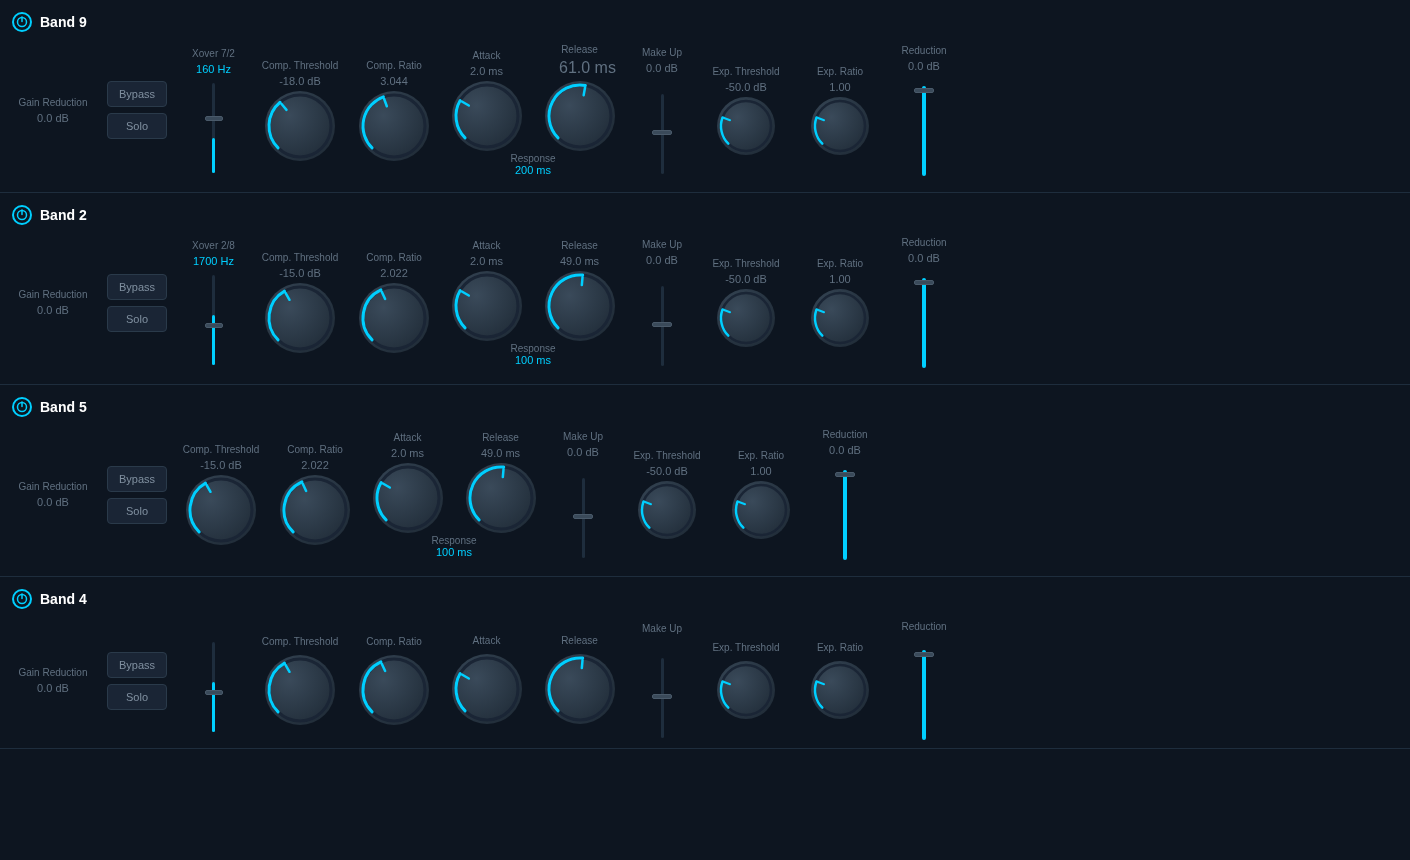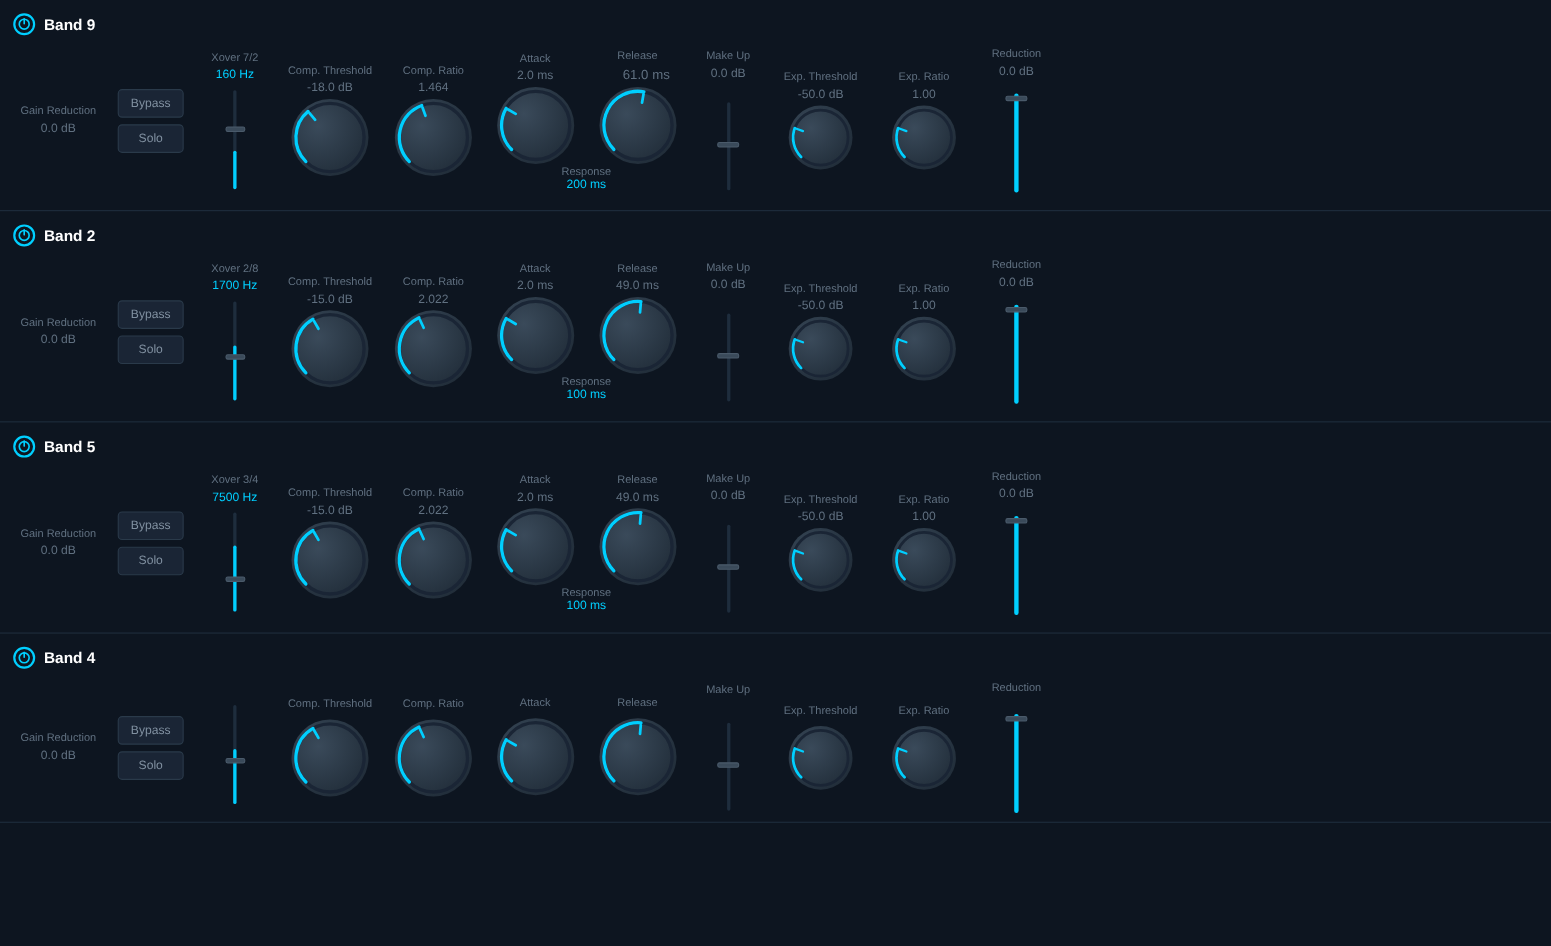--- a/index.html
+++ b/index.html
@@ -113,21 +113,21 @@
       <svg width="70" height="70" viewBox="0 0 70 70" style="position:absolute;top:0;left:0;">
         <circle cx="35" cy="35" r="31" fill="none" stroke="#1a2535" stroke-width="3"></circle>
         <path d="M 13.07968978321702 56.92031021678297 A 31 31 0 0 1 15.07358409971728 11.252622263311682" fill="none" stroke="#00cfff" stroke-width="3" stroke-linecap="round"></path>
         <line x1="21.501460196582673" y1="18.913066694501463" x2="16.35915931909036" y2="12.784711149549636" stroke="#00cfff" stroke-width="2.5" stroke-linecap="round"></line>
       </svg>
     </div>
       </div>
 
       <div style="display:flex;flex-direction:column;align-items:center;gap:4px;width:90px;">
         <span style="font-size:10px;color:#607080;">Comp. Ratio</span>
-        <span style="color:#607080;font-size:11px;">1.464</span>
+        <span style="color:#607080;font-size:11px;">3.044</span>
         <div class="knob-container" style="width:70px;height:70px;position:relative;">
       <div class="knob-bg" style="width:70px;height:70px;border-radius:50%;background:radial-gradient(circle at 35% 35%, #3a4a5a, #1a2530);position:absolute;"></div>
       <svg width="70" height="70" viewBox="0 0 70 70" style="position:absolute;top:0;left:0;">
         <circle cx="35" cy="35" r="31" fill="none" stroke="#1a2535" stroke-width="3"></circle>
         <path d="M 13.07968978321702 56.92031021678297 A 31 31 0 0 1 24.397375556904272 5.869528755636839" fill="none" stroke="#00cfff" stroke-width="3" stroke-linecap="round"></path>
         <line x1="27.81757699016096" y1="15.266454963495924" x2="25.081415843555607" y2="7.748913997208657" stroke="#00cfff" stroke-width="2.5" stroke-linecap="round"></line>
       </svg>
     </div>
       </div>
 
@@ -140,21 +140,21 @@
       <div class="knob-bg" style="width:70px;height:70px;border-radius:50%;background:radial-gradient(circle at 35% 35%, #3a4a5a, #1a2530);position:absolute;"></div>
       <svg width="70" height="70" viewBox="0 0 70 70" style="position:absolute;top:0;left:0;">
         <circle cx="35" cy="35" r="31" fill="none" stroke="#1a2535" stroke-width="3"></circle>
         <path d="M 13.07968978321702 56.92031021678297 A 31 31 0 0 1 8.153212482682399 19.5" fill="none" stroke="#00cfff" stroke-width="3" stroke-linecap="round"></path>
         <line x1="16.813466520526788" y1="24.5" x2="9.885263290251277" y2="20.5" stroke="#00cfff" stroke-width="2.5" stroke-linecap="round"></line>
       </svg>
     </div>
           </div>
           <div style="display:flex;flex-direction:column;align-items:center;gap:4px;width:85px;">
             <span style="font-size:10px;color:#607080;">Release</span>
-            <span style="color:#607080;font-size:12px;margin-left:16px;">61.0 ms</span>
+            <span style="color:#607080;font-size:16px;margin-left:16px;">61.0 ms</span>
             <div class="knob-container" style="width:70px;height:70px;position:relative;">
       <div class="knob-bg" style="width:70px;height:70px;border-radius:50%;background:radial-gradient(circle at 35% 35%, #3a4a5a, #1a2530);position:absolute;"></div>
       <svg width="70" height="70" viewBox="0 0 70 70" style="position:absolute;top:0;left:0;">
         <circle cx="35" cy="35" r="31" fill="none" stroke="#1a2535" stroke-width="3"></circle>
         <path d="M 13.07968978321702 56.92031021678297 A 31 31 0 0 1 40.38309350767486 4.470959656621552" fill="none" stroke="#00cfff" stroke-width="3" stroke-linecap="round"></path>
         <line x1="38.64661173100555" y1="14.319037186743632" x2="40.035797152341" y2="6.440575162645967" stroke="#00cfff" stroke-width="2.5" stroke-linecap="round"></line>
       </svg>
     </div>
           </div>
         </div>
@@ -369,30 +369,20 @@
       <div style="width:90px;display:flex;flex-direction:column;align-items:center;gap:4px;">
         <span style="font-size:10px;color:#607080;text-align:center;">Gain Reduction</span>
         <span style="color:#607080;font-size:11px;">0.0 dB</span>
       </div>
 
       <div style="display:flex;flex-direction:column;gap:6px;align-items:center;width:70px;">
         <button style="width:60px;height:26px;background:#1a2535;border:1px solid #2a3a4a;border-radius:4px;color:#8090a0;font-size:11px;cursor:pointer;">Bypass</button>
         <button style="width:60px;height:26px;background:#1a2535;border:1px solid #2a3a4a;border-radius:4px;color:#8090a0;font-size:11px;cursor:pointer;">Solo</button>
       </div>
 
-      <div style="display:flex;flex-direction:column;align-items:center;gap:4px;width:75px;">
-        <span style="font-size:10px;color:#607080;">Xover 3/4</span>
-        <span style="color:#00cfff;font-size:11px;font-weight:500;">7500 Hz</span>
-        <div style="height:90px;display:flex;flex-direction:column;align-items:center;justify-content:center;position:relative;margin-top:4px;">
-          <div style="width:3px;height:90px;background:#1e2d3d;border-radius:2px;position:relative;">
-            <div style="width:3px;height:60px;background:#00cfff;border-radius:2px;position:absolute;bottom:0;left:0;"></div>
-          </div>
-          <div style="width:18px;height:5px;background:#3a4a5a;border:1px solid #4a5a6a;border-radius:2px;position:absolute;top:58px;cursor:pointer;"></div>
-        </div>
-      </div>
 
       <div style="display:flex;flex-direction:column;align-items:center;gap:4px;width:90px;">
         <span style="font-size:10px;color:#607080;">Comp. Threshold</span>
         <span style="color:#607080;font-size:11px;">-15.0 dB</span>
         <div class="knob-container" style="width:70px;height:70px;position:relative;">
       <div class="knob-bg" style="width:70px;height:70px;border-radius:50%;background:radial-gradient(circle at 35% 35%, #3a4a5a, #1a2530);position:absolute;"></div>
       <svg width="70" height="70" viewBox="0 0 70 70" style="position:absolute;top:0;left:0;">
         <circle cx="35" cy="35" r="31" fill="none" stroke="#1a2535" stroke-width="3"></circle>
         <path d="M 13.07968978321702 56.92031021678297 A 31 31 0 0 1 19.500000000000007 8.153212482682399" fill="none" stroke="#00cfff" stroke-width="3" stroke-linecap="round"></path>
         <line x1="24.500000000000007" y1="16.813466520526788" x2="20.500000000000007" y2="9.885263290251277" stroke="#00cfff" stroke-width="2.5" stroke-linecap="round"></line>

